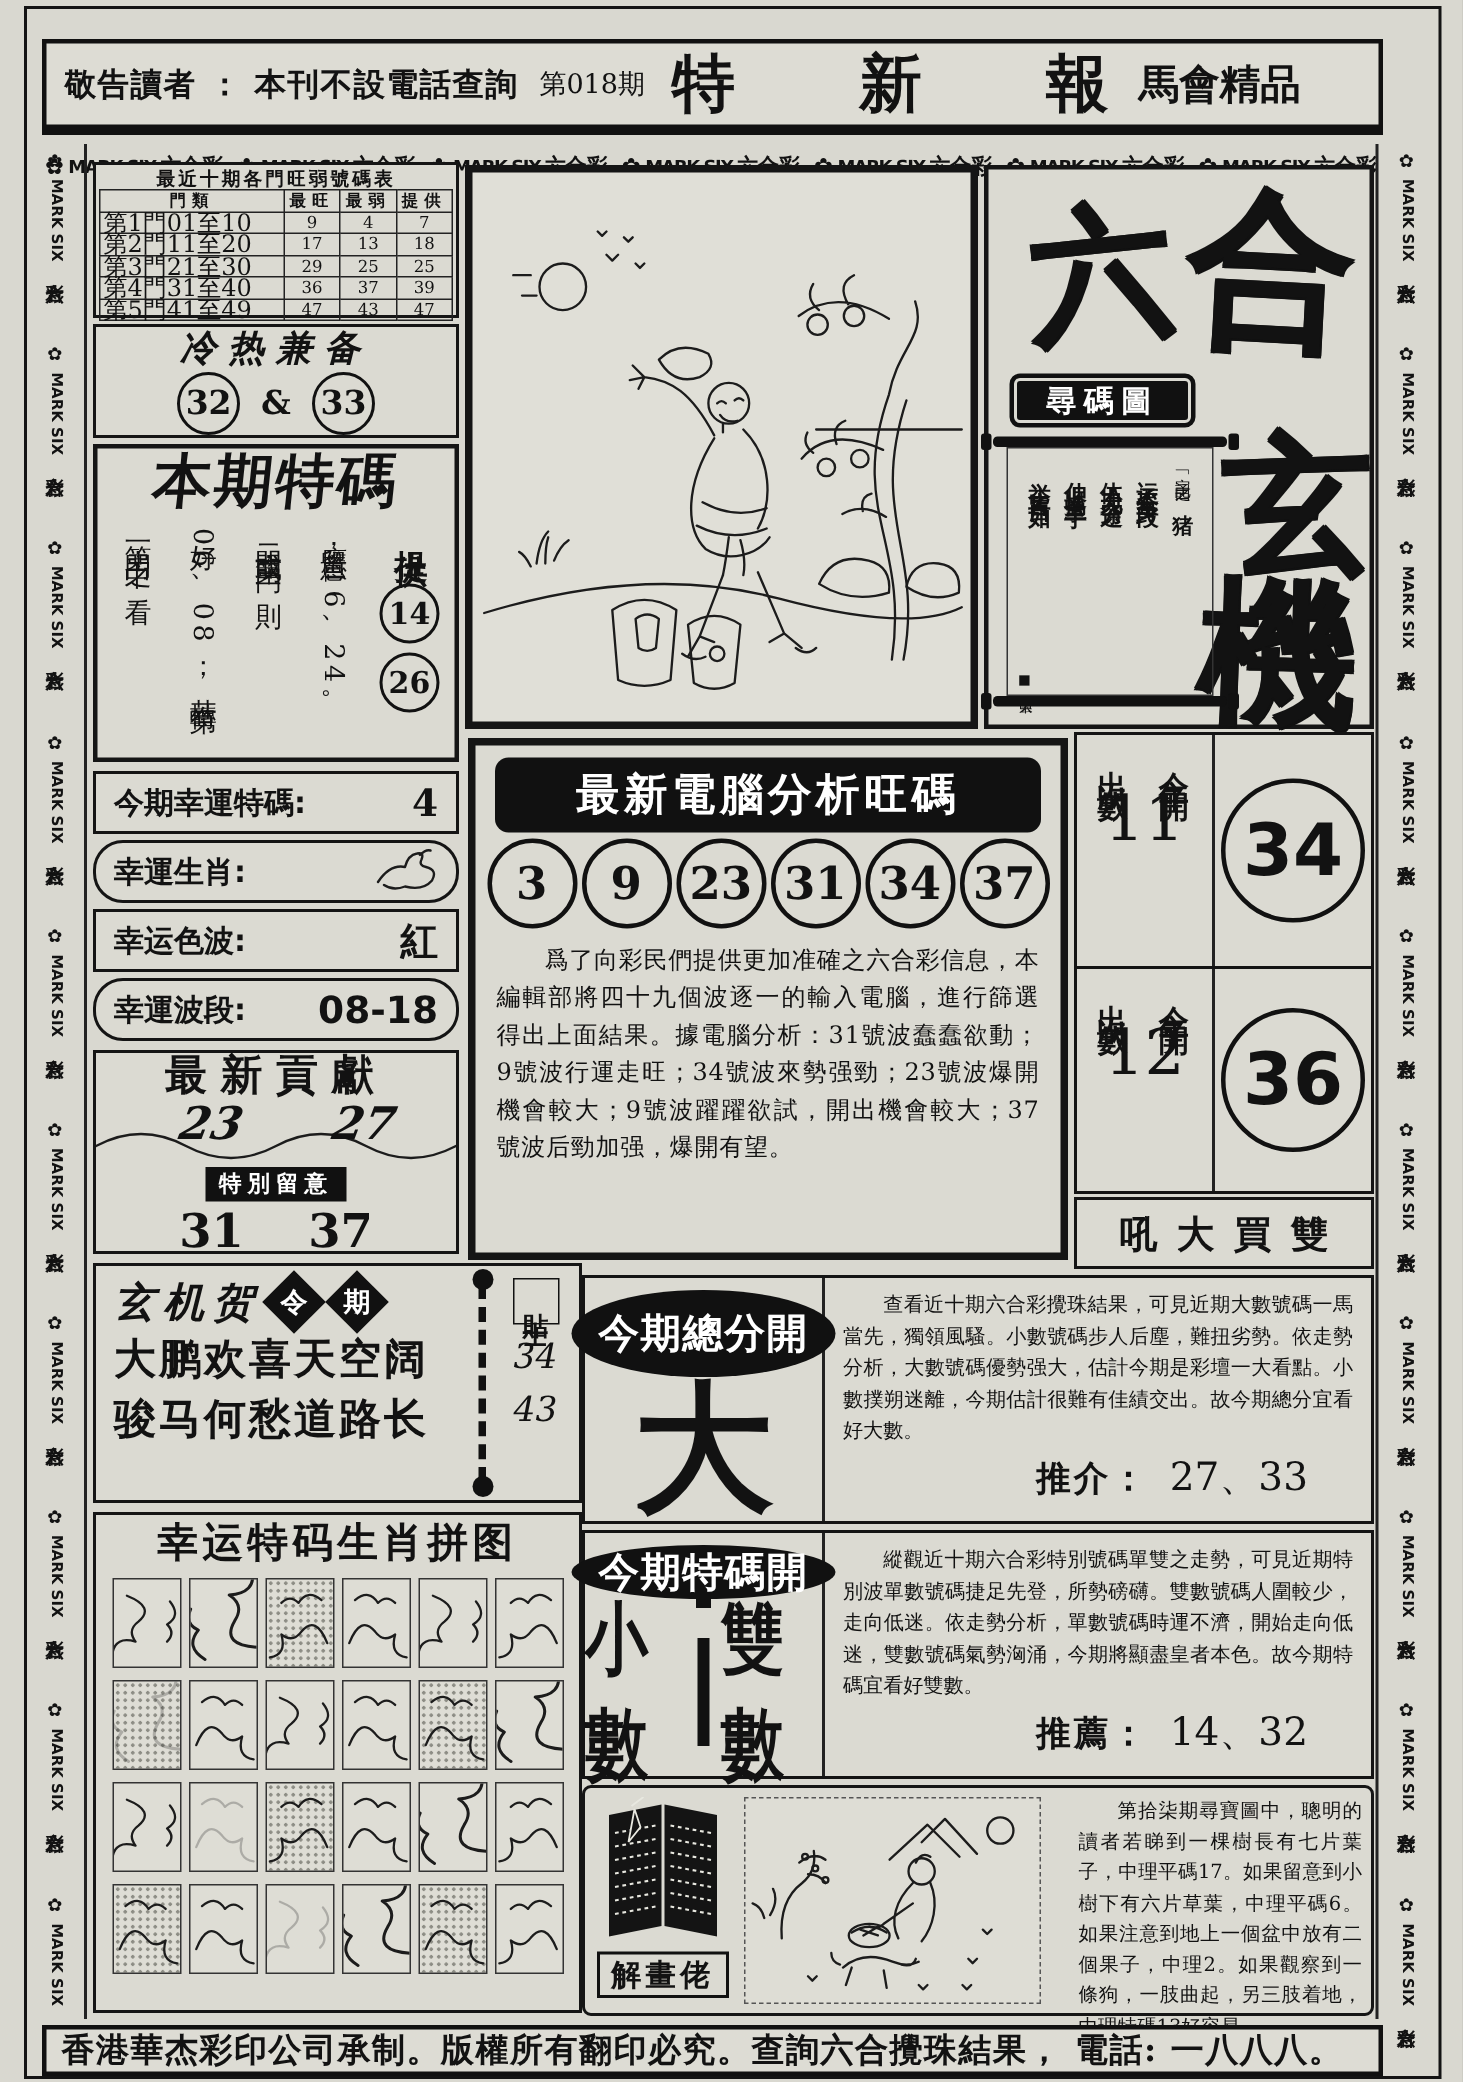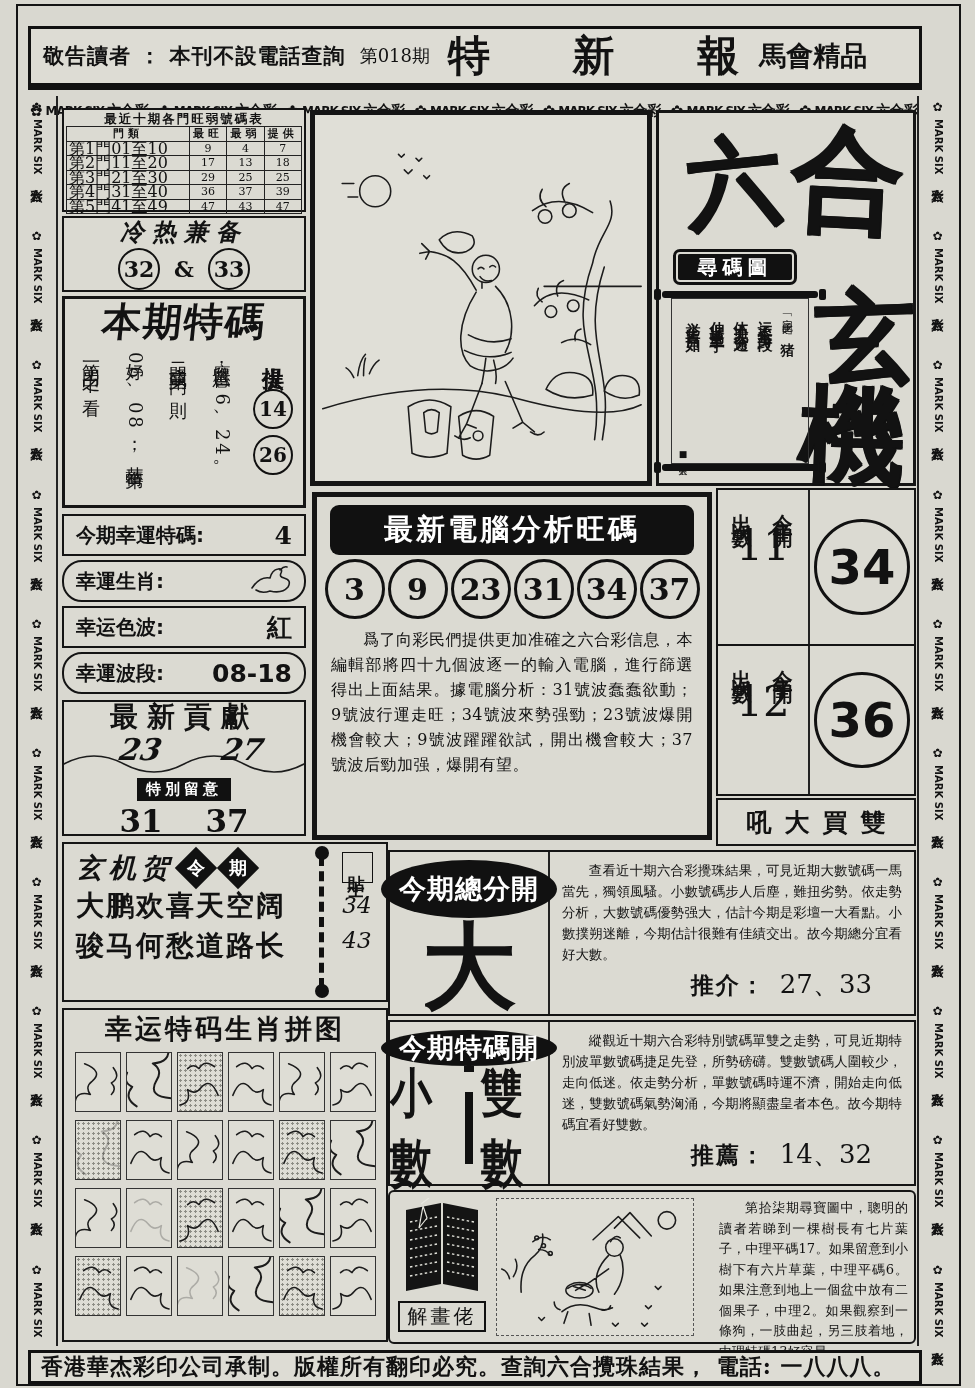--- a/index.html
+++ b/index.html
@@ -162,21 +162,21 @@
   #odd .duo .bn{font-size:42px;font-weight:900;transform:scaleY(1.25);letter-spacing:4px;}
   .fsec .rcard{flex:1;padding:8px 12px 0;box-sizing:border-box;}
   .fsec .body{font-family:"DejaVu Serif",serif;font-size:13.4px;line-height:21px;text-align:justify;text-indent:2em;}
   .fsec .rec{display:flex;justify-content:flex-end;align-items:baseline;gap:14px;padding:2px 30px 0 0;}
   .fsec .rec .rl{font-size:23px;font-weight:700;font-family:"DejaVu Serif",serif;letter-spacing:2px;}
   .fsec .rec .rn{font-size:26px;font-family:"DejaVu Serif",serif;}
 
   
   #decoder{left:388px;top:1190px;width:528px;height:154px;border-width:2.5px;border-radius:6px;display:flex;padding:6px;gap:8px;}
   #decoder .bookcol{width:92px;display:flex;flex-direction:column;align-items:center;}
-  #decoder .booklab{border:2px solid #111;width:88px;text-align:center;font-family:"DejaVu Serif",serif;font-weight:400;font-size:20px;letter-spacing:3px;margin-top:3px;box-sizing:border-box;}
+  #decoder .booklab{border:2px solid #111;width:88px;text-align:center;font-family:"DejaVu Serif",serif;font-weight:700;font-size:20px;letter-spacing:3px;margin-top:3px;box-sizing:border-box;}
   #decoder .pic{width:196px;border:1.5px dashed #555;background:#deddd5;}
   #decoder .pic svg{width:100%;height:100%;}
   #decoder .body{flex:1;font-family:"DejaVu Serif",serif;font-size:13px;line-height:20.5px;text-align:justify;text-indent:2em;margin-left:17px;}
 
   
   #footer{position:absolute;left:28px;top:1350px;width:894px;height:34px;border:3px solid #111;box-sizing:border-box;
           display:flex;align-items:center;padding-left:10px;background:#dddcd4;}
   #footer span{font-family:"DejaVu Serif",serif;font-weight:700;font-size:22px;letter-spacing:1px;white-space:nowrap;}
 </style>
 </head>

